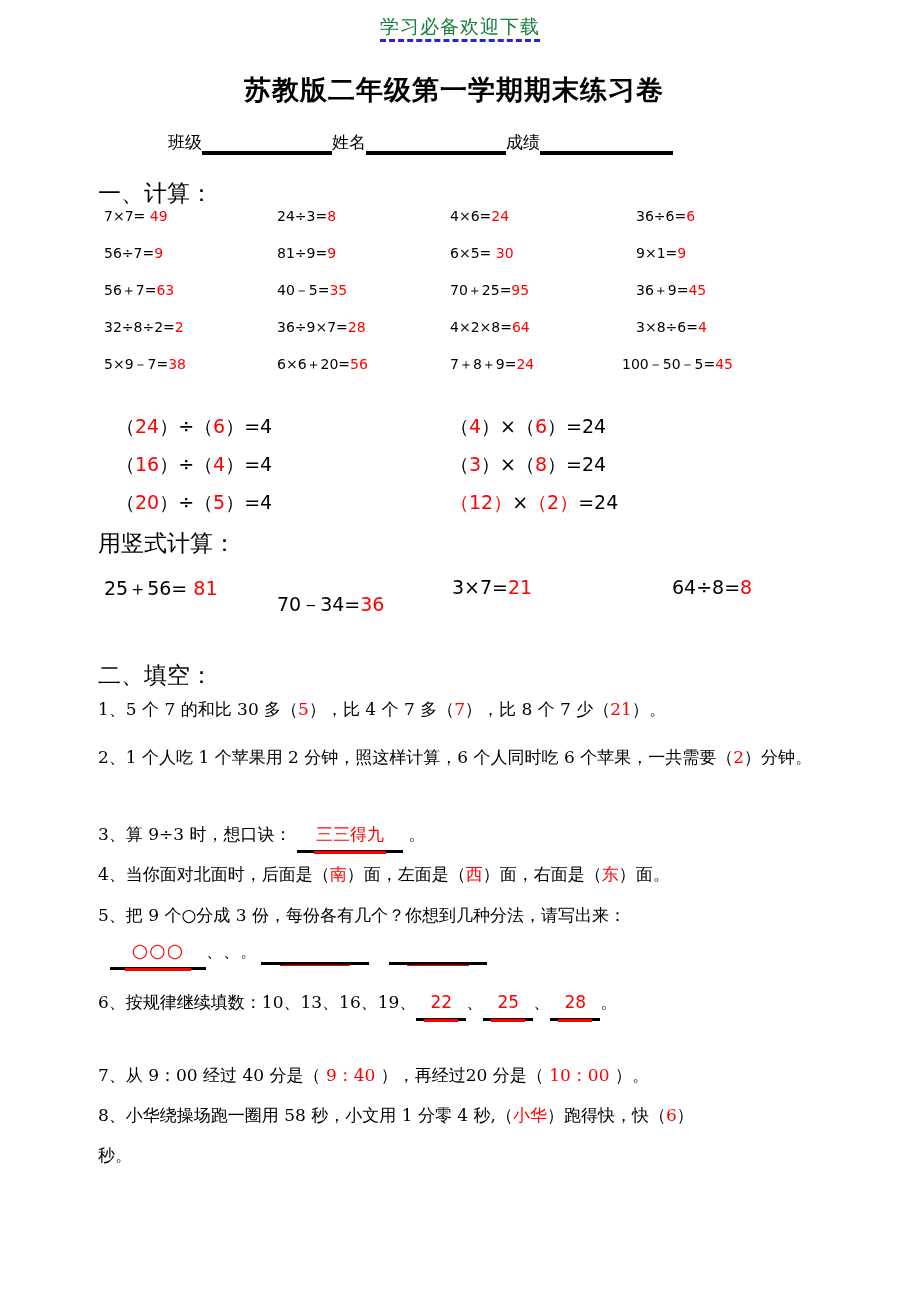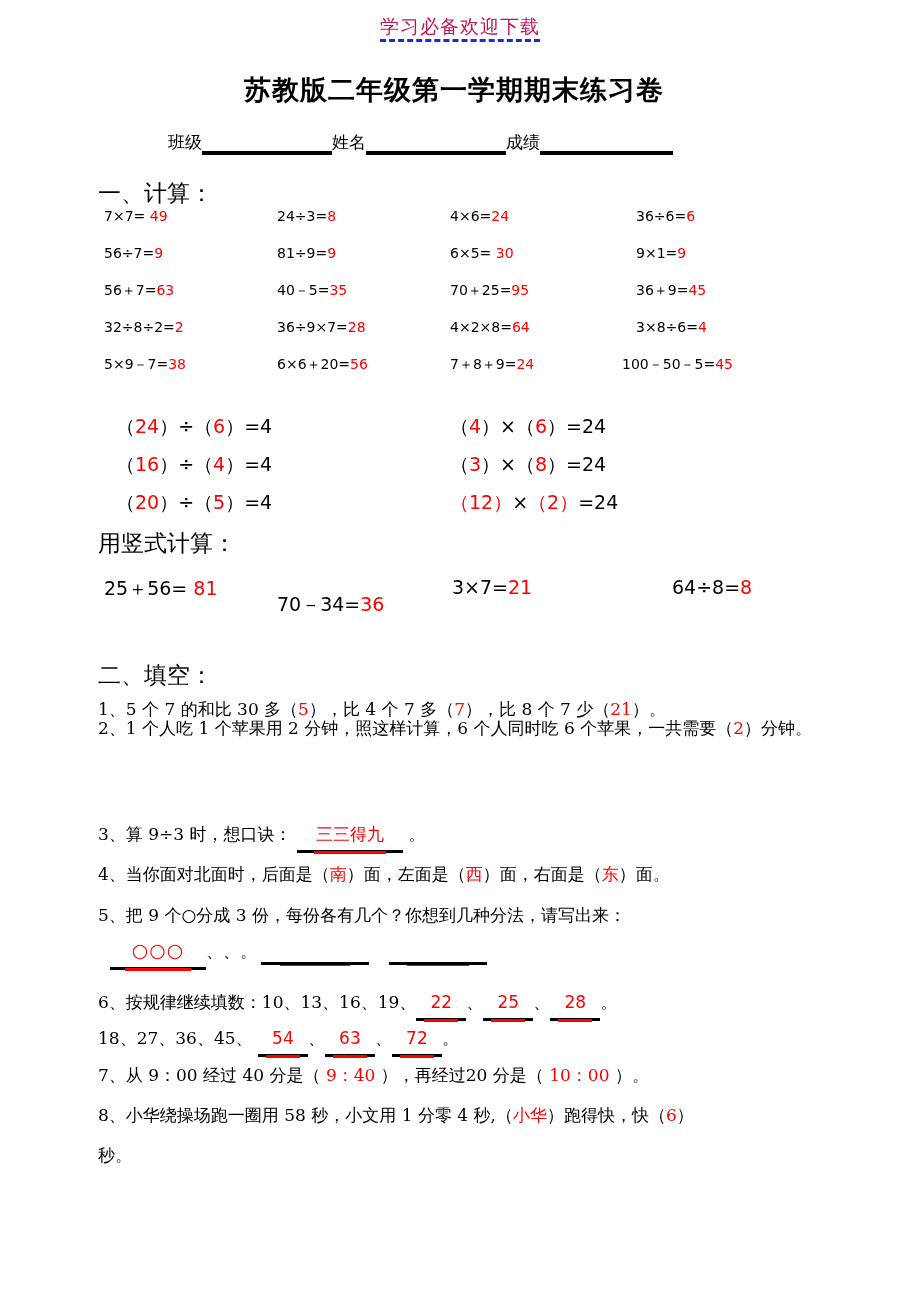--- a/index.html
+++ b/index.html
@@ -35,21 +35,21 @@
     display: inline-block;
     position: relative;
     padding-bottom: 4px;
   }
   .wm-row {
     display: flex;
     align-items: flex-end;
     justify-content: center;
     font-family: "DejaVu Serif", "Liberation Serif", serif;
     font-size: 19px;
-    color: #be185d;
+    color: #15803d;
     letter-spacing: 1px;
     line-height: 1.1;
   }
   .wm-rule {
     border-bottom: 3px dashed #2424dd;
     height: 0;
     margin-top: 2px;
   }
 
   
@@ -169,21 +169,21 @@
     width: 806px;
     font-family: "DejaVu Serif", "Liberation Serif", serif;
     font-size: 17px;
     line-height: 1.5;
     color: #000;
   }
   .q .r { color: #ff0000; }
   .q .num { font-family: "DejaVu Sans", "Liberation Sans", sans-serif; }
 
   #q1 { top: 697px; }
-  #q2 { top: 716px; width: 790px; }
+  #q2 { top: 745px; width: 790px; }
   #q3 { top: 822px; }
   #q4 { top: 862px; }
   #q5 { top: 903px; }
   #q5blanks { top: 936px; left: 110px; }
   #q6 { top: 990px; }
   #q6b { top: 1026px; left: 98px; }
   #q7 { top: 1063px; }
   #q8 { top: 1103px; width: 800px; }
   #q8b { top: 1143px; }
 
@@ -344,20 +344,19 @@
 
   <div class="q" id="q4"><span>4、当你面对北面时，后面是（</span><span class="r">南</span><span>）面，左面是（</span><span class="r">西</span><span>）面，右面是（</span><span class="r">东</span><span>）面。</span></div>
 
   <div class="q" id="q5"><span>5、把 9 个○分成 3 份，每份各有几个？你想到几种分法，请写出来：</span></div>
   <div class="q" id="q5blanks">
     <span class="ul ul-blank"><span class="circles">○○○</span></span><span>、</span><span>、</span><span>。</span><span class="blankline" style="width:108px;margin:0 4px;"></span><span class="blankline" style="width:98px;margin-left:16px;"></span>
   </div>
 
   <div class="q" id="q6"><span>6、按规律继续填数：10、13、16、19、</span><span class="ul ul-w1"><span class="r num">22</span></span><span>、</span><span class="ul ul-w1"><span class="r num">25</span></span><span>、</span><span class="ul ul-w1"><span class="r num">28</span></span><span>。</span></div>
 
-  <div class="q" id="q6b"><span>18、27、36、45、</span>&nbsp;<span class="ul ul-w1"><span class="r num">54</span></span><span>、</span><span class="ul ul-w1"><span class="r num">63</span></span><span>、</span><span class="ul ul-w1"><span class="r num">72</span></span><span>。</span></div>
 
   <div class="q" id="q7"><span>7、从 9：00 经过 40 分是（ </span><span class="r">9：40</span><span> ），再经过20 分是（ </span><span class="r">10：00</span><span> ）。</span></div>
 
   <div class="q" id="q8"><span>8、小华绕操场跑一圈用 58 秒，小文用 1 分零 4 秒,（</span><span class="r">小华</span><span>）跑得快，快（</span><span class="r">6</span><span>）</span></div>
   <div class="q" id="q8b">秒。</div>
 
 </div>
 
 </body></html>

